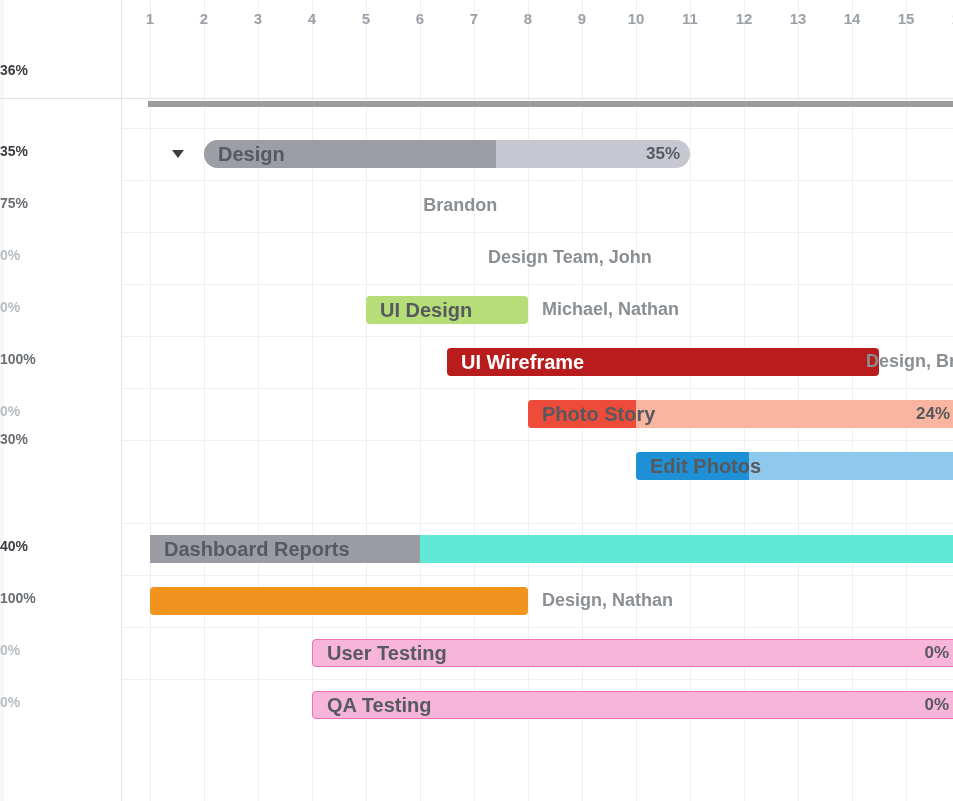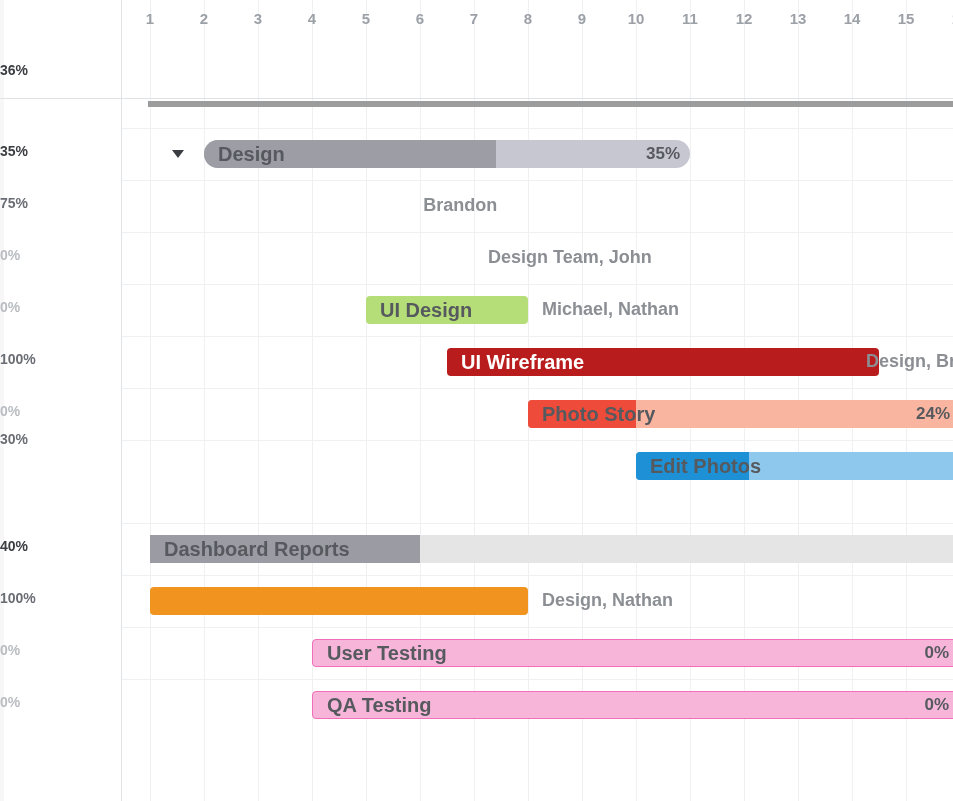--- a/index.html
+++ b/index.html
@@ -264,21 +264,21 @@
         </div>
       </div>
       <div class="hline" style="top: 440px;"></div>
       <div class="bar" style="left: 514px; top: 452px; width: 378px; background: rgb(142, 200, 236);">
         <div class="bar-inner" style="width: 113.4px; background: rgb(29, 144, 214);"></div>
         <div class="bar-content">
           <span class="bar-label">Edit Photos</span>
         </div>
       </div>
       <div class="hline" style="top: 523.2px;"></div>
-      <div class="bar" style="left: 28px; top: 535.2px; width: 803px; background: #e5e5e5; border-radius: 0px;">
+      <div class="bar" style="left: 28px; top: 535.2px; width: 803px; background: #5eead4; border-radius: 0px;">
         <div class="bar-inner" style="width: 270px; background: rgb(155, 155, 163); border-radius: 0px;"></div>
         <div class="bar-content">
           <span class="bar-label">Dashboard Reports</span>
         </div>
       </div>
       <div class="hline" style="top: 575.2px;"></div>
       <div class="bar" style="left: 28px; top: 587.2px; width: 378px; background: rgb(240, 148, 31);">
         <div class="bar-content"></div>
       </div>
       <div class="assignee" style="left: 420px; top: 590.2px;">Design, Nathan</div>

